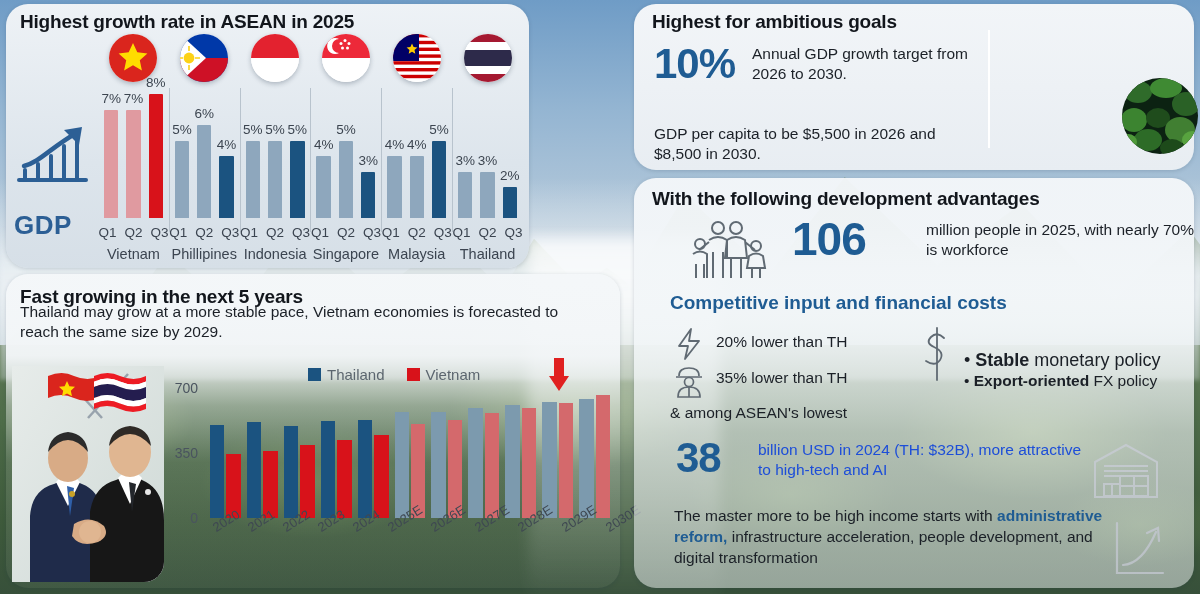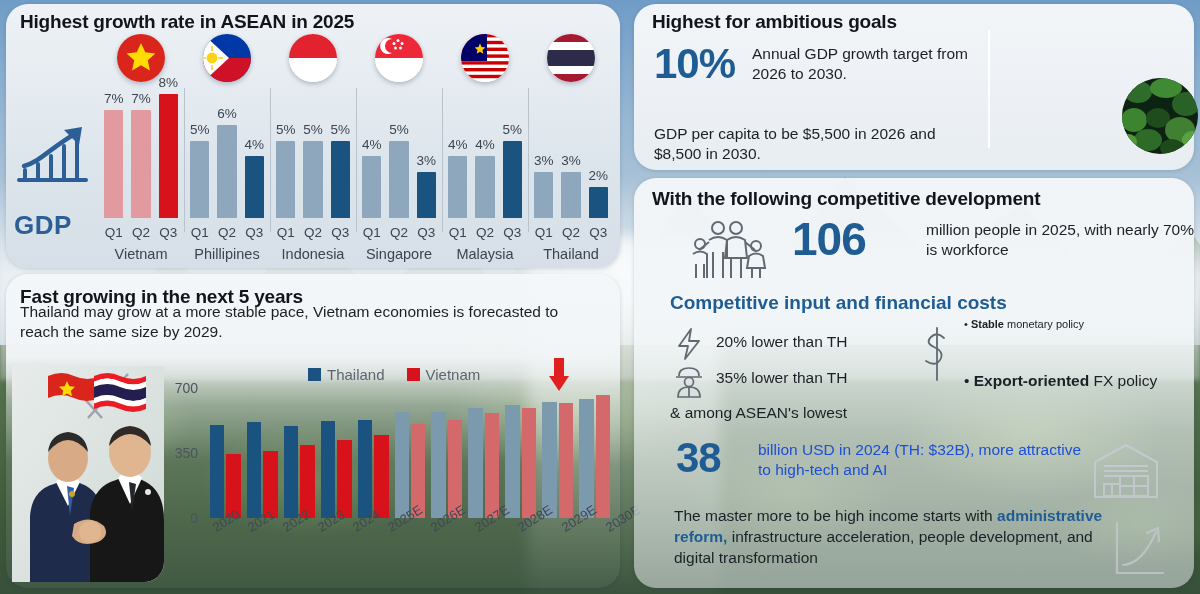--- a/index.html
+++ b/index.html
@@ -57,21 +57,21 @@
   }
 
   
   .panel {
     position:absolute; z-index:3;
     background:rgba(246,248,250,.93);
     border-radius:22px;
     box-shadow:0 1px 4px rgba(30,50,70,.18);
   }
 
-  #p-growth   { left:6px;   top:4px;   width:614px; height:264px; background:
+  #p-growth   { left:6px;   top:4px;   width:523px; height:264px; background:
                  linear-gradient(180deg,#eef2f6 0%, #dde5ec 60%, #d6dfe7 100%); }
   #p-forecast { left:6px;   top:274px; width:614px; height:314px; background:transparent;
                  box-shadow:none; }
   #p-forecast .fcard {
      position:absolute; inset:0; border-radius:22px;
      background:linear-gradient(180deg, rgba(244,247,249,.97) 0%, rgba(243,246,248,.95) 26%, rgba(243,246,248,.42) 42%, rgba(243,246,248,.12) 60%, rgba(243,246,248,.05) 100%);
      box-shadow:0 1px 4px rgba(30,50,70,.18);
      overflow:hidden;
   }
   #p-goals    { left:634px; top:4px;   width:560px; height:166px; background:
@@ -167,21 +167,21 @@
             color:#1f5c93; letter-spacing:-1px; }
   .txt106 { position:absolute; left:292px; top:42px; width:270px; font-size:15.5px;
             color:#1b2027; line-height:1.3; }
   .compt { position:absolute; left:36px; top:114px; font-size:19px; font-weight:bold; color:#1f5c93; }
   .bolt { position:absolute; left:42px; top:150px; width:26px; height:32px; }
   .helm { position:absolute; left:40px; top:188px; width:30px; height:32px; }
   .ln20 { position:absolute; left:82px; top:155px; font-size:15.5px; color:#1b2027; }
   .ln35 { position:absolute; left:82px; top:191px; font-size:15.5px; color:#1b2027; }
   .lnas { position:absolute; left:36px; top:226px; font-size:15.5px; color:#1b2027; }
   .dollar { position:absolute; left:290px; top:148px; width:26px; height:56px; }
-  .bul1 { position:absolute; left:330px; top:140px; font-size:11px; color:#1b2027; }
+  .bul1 { position:absolute; left:330px; top:172px; font-size:18px; color:#1b2027; }
   .bul2 { position:absolute; left:330px; top:194px; font-size:15.5px; color:#1b2027; }
   .bul1::before, .bul2::before { content:"• "; }
   .big38 { position:absolute; left:42px; top:256px; font-size:42px; font-weight:bold;
            color:#1f5c93; letter-spacing:-1px; }
   .txt38 { position:absolute; left:124px; top:262px; width:330px; font-size:15.5px;
            color:#1d4ed8; line-height:1.3; }
   .plan { position:absolute; left:40px; top:328px; width:430px; font-size:15.5px;
           color:#1b2027; line-height:1.35; }
   .plan b { color:#1f5c93; }
   .warehouse { position:absolute; left:1092px; top:442px; width:68px; height:58px; }
@@ -561,21 +561,21 @@
       <ellipse cx="26" cy="62" rx="14" ry="11" fill="#2d6b27"></ellipse>
       <ellipse cx="50" cy="70" rx="12" ry="9" fill="#1d4a1a"></ellipse>
       <ellipse cx="70" cy="62" rx="10" ry="9" fill="#58a33f"></ellipse>
       <ellipse cx="6" cy="64" rx="9" ry="8" fill="#4f9a3a"></ellipse>
     </g>
   </svg>
 </div>
 
 <div class="panel" id="p-adv">
   <div class="acard"></div>
-  <div class="title h-title">With the following competitive development</div>
+  <div class="title h-title">With the following development advantages</div>
 
   <div class="famicon">
     <svg viewBox="0 0 88 62" width="88" height="62" fill="none" stroke="#606a73" stroke-width="2">
       <circle cx="18" cy="26" r="5"></circle>
         <path d="M11 36 q7 -5 14 0 v24 M14 46 v14 M22 46 v14"></path>
       <circle cx="36" cy="10" r="6"></circle>
         <path d="M27 22 q9 -6 18 0 v18 M31 34 v26 M41 34 v26 M27 24 l-10 8"></path>
       <circle cx="54" cy="10" r="6"></circle>
         <path d="M45 22 q9 -6 18 0 l2 18 h-22 z M49 40 v20 M59 40 v20 M63 24 l10 8"></path>
       <circle cx="74" cy="28" r="5"></circle>

